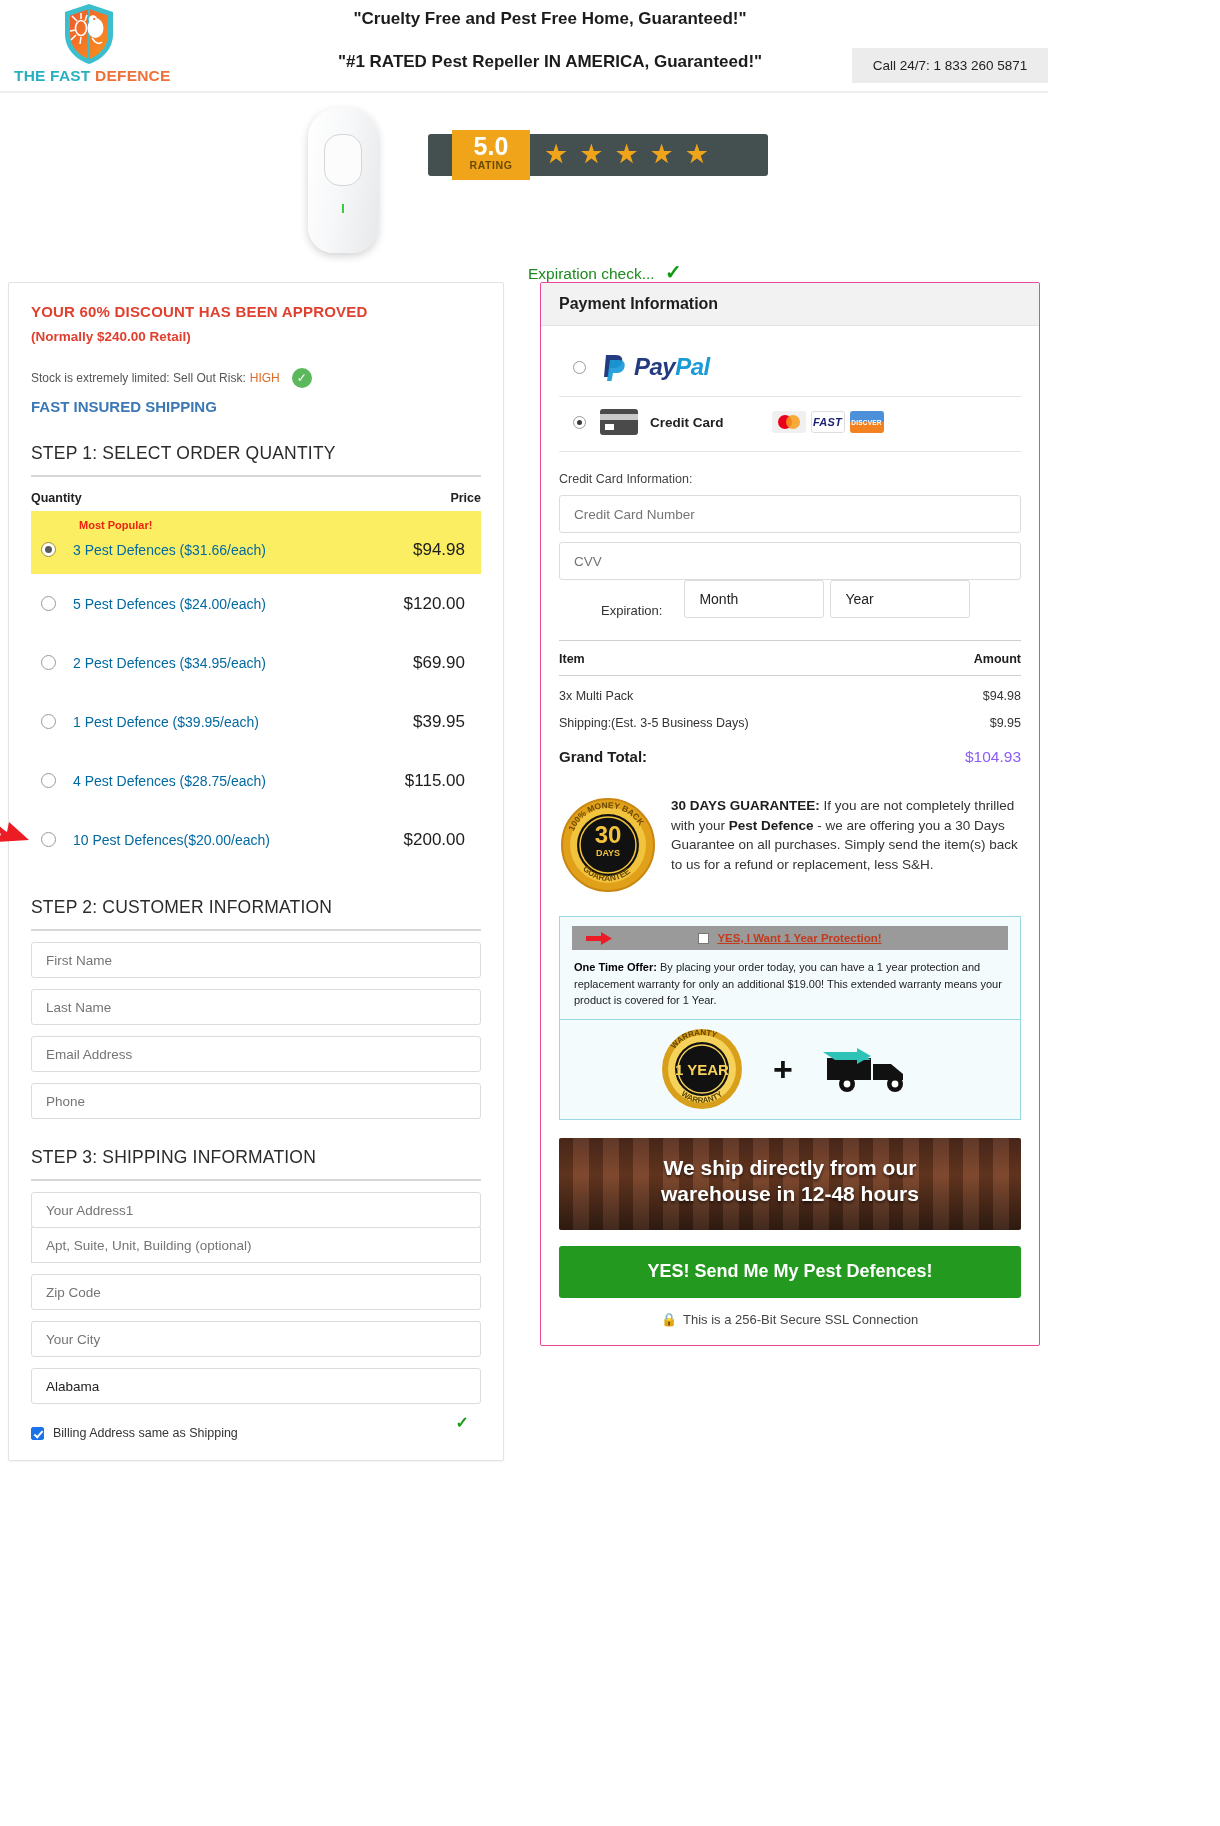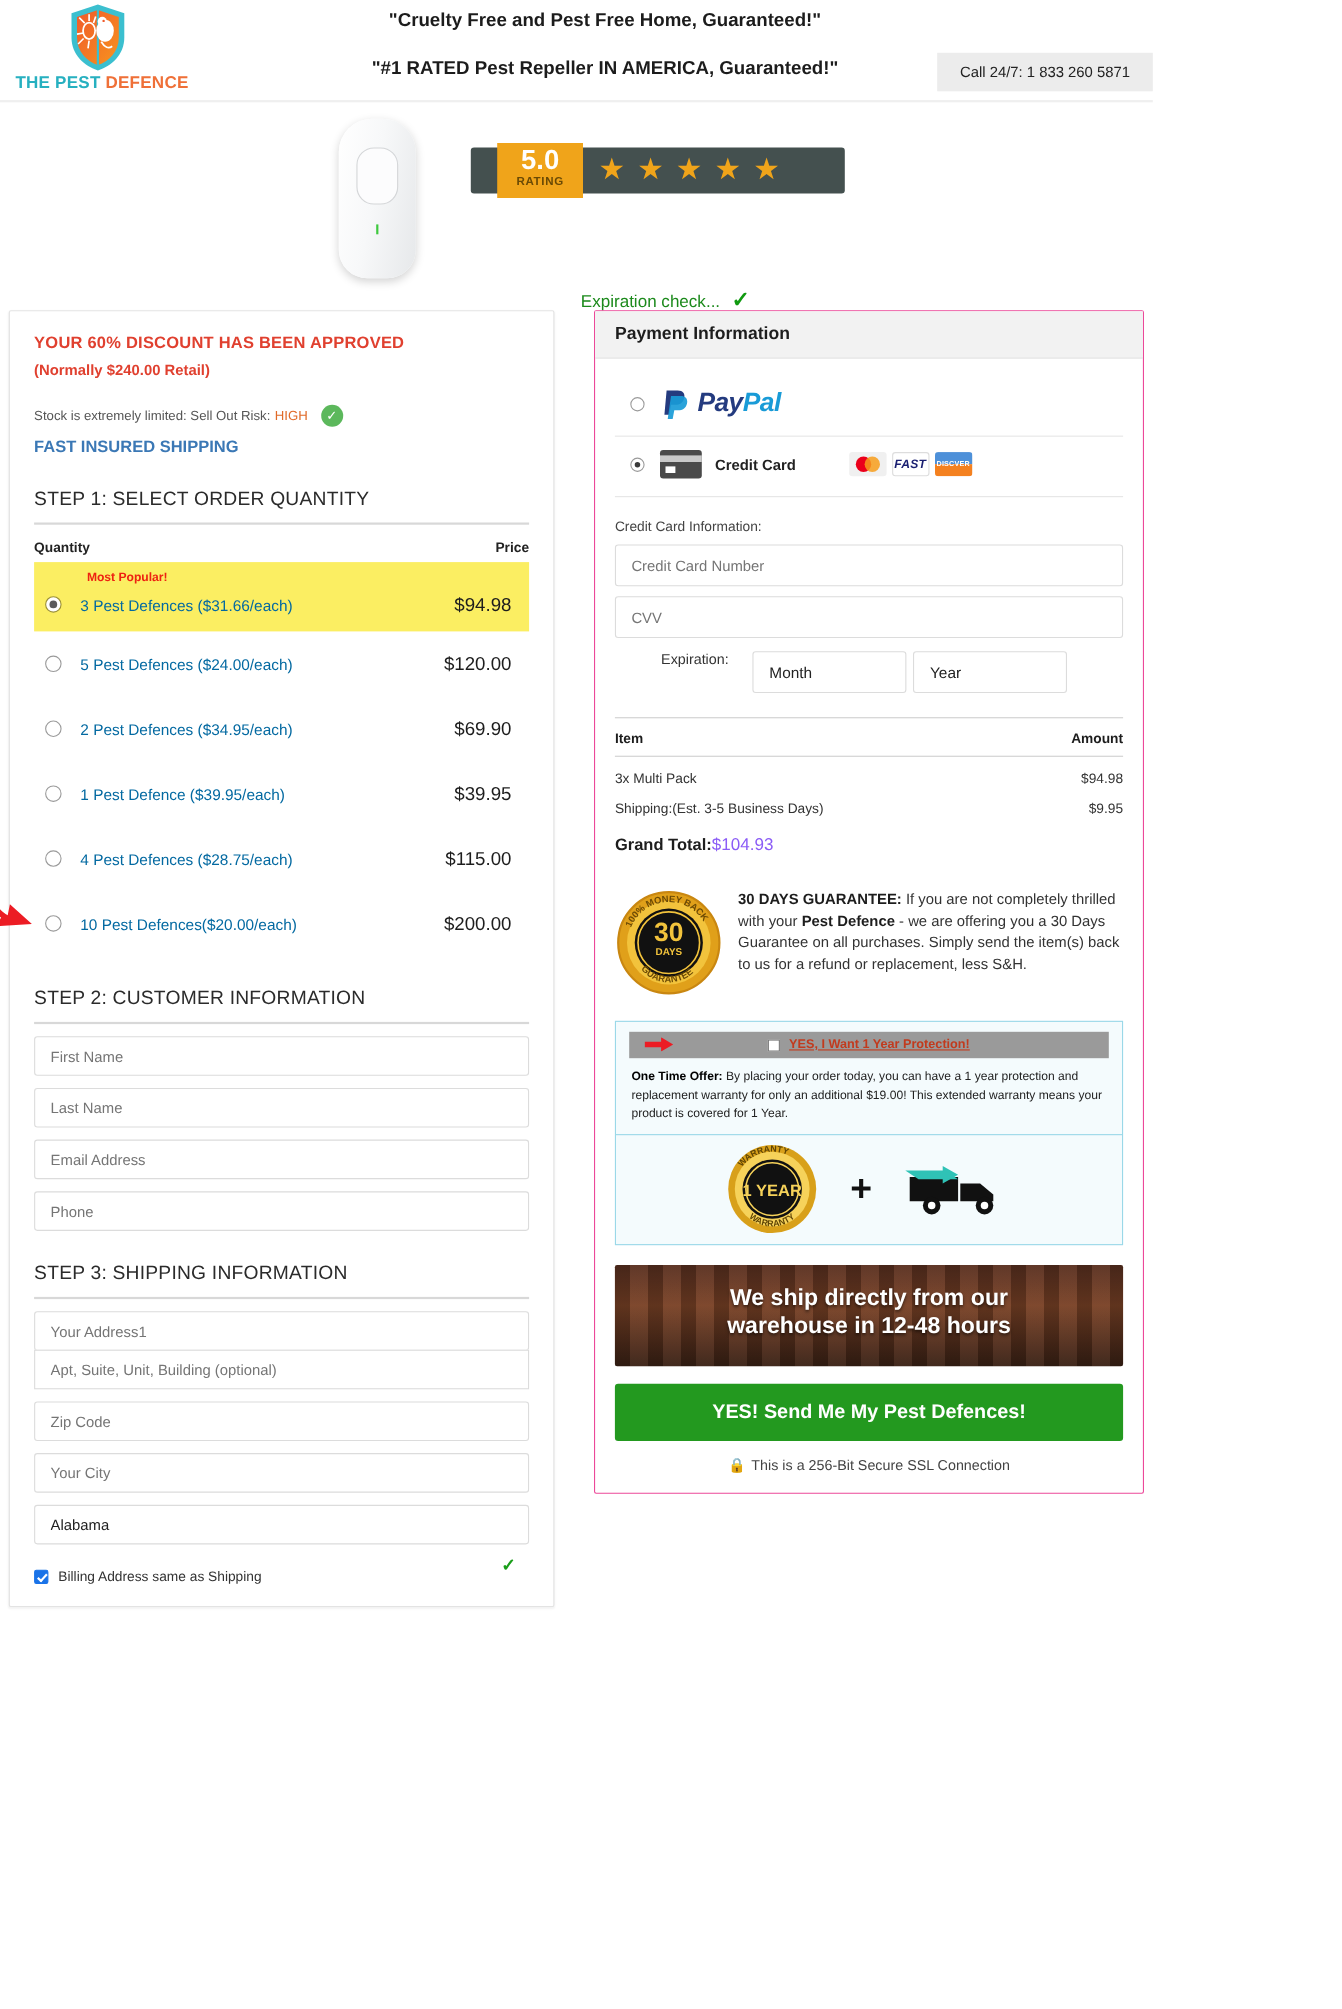--- a/index.html
+++ b/index.html
@@ -132,30 +132,30 @@
   .cb-mc .c2{position:absolute;left:14px;top:4px;width:14px;height:14px;border-radius:50%;background:#f79e1b;opacity:.85;}
   .cb-visa { background:#fff; color:#1a1f71; font-size:11px; font-style:italic; border:1px solid #ddd;}
   .cb-disc { background:#f2f2f2; color:#fff; font-size:6.5px; position:relative; overflow:hidden;}
   .cb-disc .top{position:absolute;left:0;top:0;width:100%;height:11px;background:#4d90d9;}
   .cb-disc .bot{position:absolute;left:0;top:11px;width:100%;height:11px;background:#f48120;}
   .cb-disc span{position:relative;z-index:2;}
 
   .cc-info { font-size:12.5px; color:#444; margin-top:20px; }
   .cc-field { width:100%; height:38px; border:1px solid #dcdcdc; border-radius:3px; background:#fff;
               font-size:13.5px; color:#9a9a9a; padding:0 14px; line-height:36px; margin-top:9px; }
-  .exp-row { display:flex; align-items:flex-start; margin-top:12px; }
+  .exp-row { display:flex; align-items:flex-end; }
   .exp-lab { font-size:13px; color:#333; margin-left:42px; }
   .exp-sel { width:140px; height:38px; border:1px solid #dcdcdc; border-radius:3px; background:#fff;
              font-size:14px; color:#222; padding:0 14px; line-height:36px; margin-left:22px; }
 
   .sum-hr { height:1px; background:#cfcfcf; margin-top:22px; }
   .sum-head { display:flex; justify-content:space-between; font-size:12.5px; font-weight:bold; color:#1d1d1d; margin-top:11px; }
   .sum-hr2 { height:1px; background:#cfcfcf; margin-top:9px; }
   .sum-row { display:flex; justify-content:space-between; font-size:12.5px; color:#333; margin-top:13px; }
-  .gt { display:flex; margin-top:18px; }
+  .gt { display:flex; justify-content:space-between; margin-top:18px; }
   .gt .l { font-size:15px; font-weight:bold; color:#1d1d1d; }
   .gt .r { font-size:15.5px; font-weight:normal; color:#8b5cf6; }
 
   .guar { display:flex; margin-top:30px; }
   .seal { width:98px; height:98px; flex:0 0 auto; position:relative; }
   .guar-txt { margin-left:14px; font-size:13.5px; line-height:1.45; color:#333; }
   .guar-txt b { color:#1d1d1d; }
 
   .upsell { margin-top:22px; border:1px solid #9ad8e8; background:#f4fbfd; }
   .upsell-bar { background:#9a9a9a; margin:9px 12px 0 12px; height:24px; display:flex; align-items:center; justify-content:center; position:relative;}
@@ -200,21 +200,21 @@
           <rect x="27" y="7" width="2" height="50" fill="#3bbfcf"></rect>
           <ellipse cx="34.5" cy="26" rx="8" ry="10" fill="#ffffff"></ellipse>
           <circle cx="32" cy="17.5" r="4.2" fill="#ffffff"></circle>
           <circle cx="33.2" cy="17" r="1.1" fill="#f05a2b"></circle>
           <path d="M31 36 Q36 44 41 40" stroke="#ffffff" stroke-width="1.6" fill="none"></path>
           <ellipse cx="20" cy="26" rx="5.5" ry="7.5" fill="none" stroke="#ffffff" stroke-width="1.6"></ellipse>
           <path d="M20 17 L20 11 M16 19 L11 14 M24 19 L26 13 M15 28 L9 29 M15 33 L10 38 M20 35 L19 42" stroke="#ffffff" stroke-width="1.5" fill="none"></path>
         </svg>
       </div>
       <div class="logo-text">
-        <span class="t1">THE PEST</span>
+        <span class="t1">THE FAST</span>
         <span class="t2">DEFENCE</span>
       </div>
     </div>
 
     <div class="headlines">
       <div class="hl1">"Cruelty Free and Pest Free Home, Guaranteed!"</div>
       <div class="hl2">"#1 RATED Pest Repeller IN AMERICA, Guaranteed!"</div>
     </div>
 
     <div class="callbox">Call 24/7: 1 833 260 5871</div>

